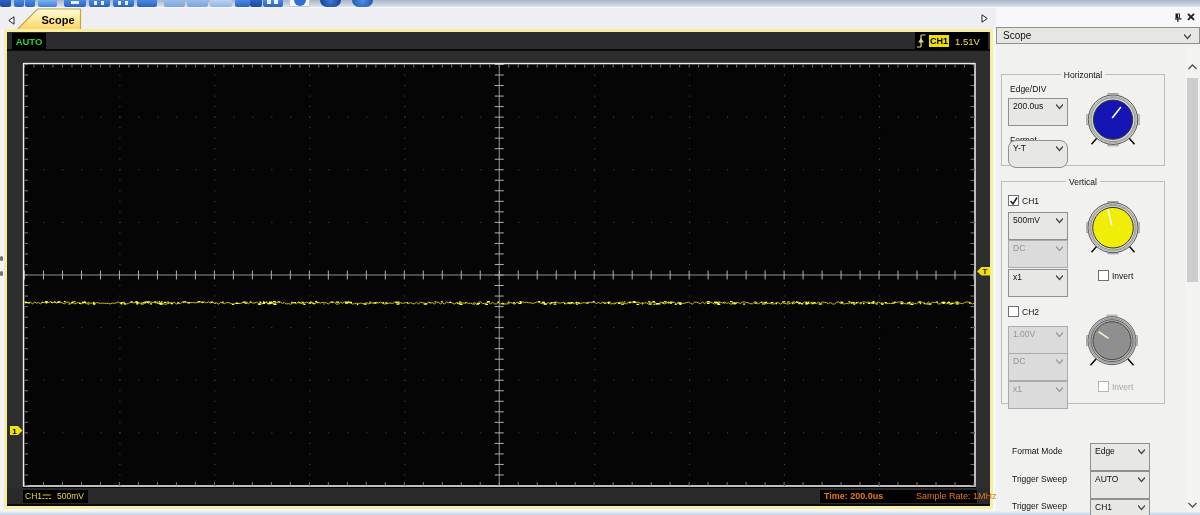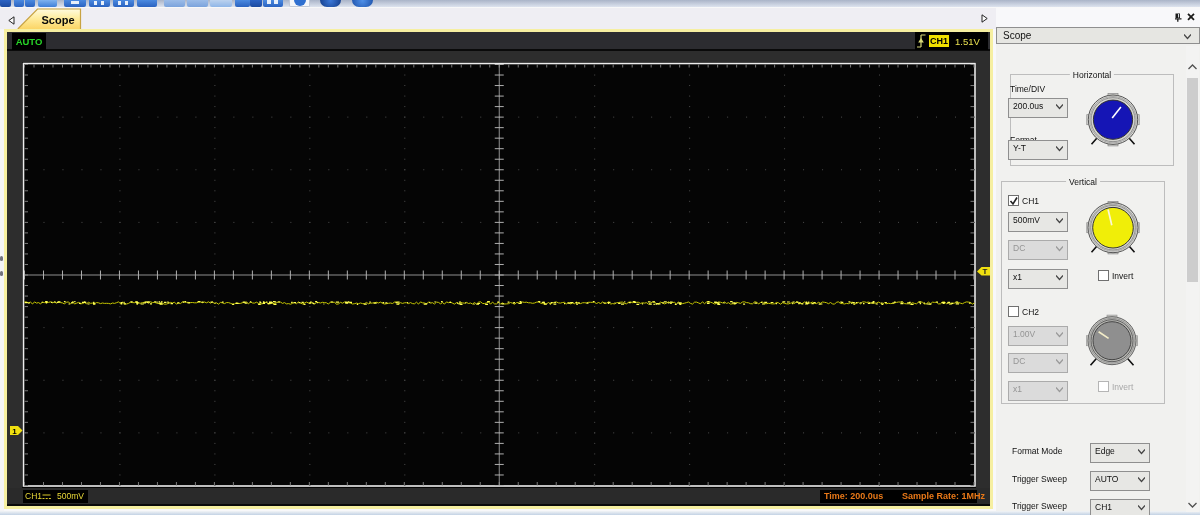--- a/index.html
+++ b/index.html
@@ -21,21 +21,21 @@
 #chchip{left:16px;top:2px;width:65px;height:13px;color:#e8d838;font-size:8.5px;font-weight:normal;line-height:13px;white-space:nowrap;}
 #timechip{left:813px;top:2px;width:157px;height:13px;color:#e87818;font-size:9px;font-weight:bold;line-height:13px;white-space:nowrap;}
 .mark{position:absolute;}
 #panel{left:996px;top:0px;width:204px;height:515px;}
 #pbody{position:absolute;left:0;top:44px;width:204px;height:467px;background:#f1f1ef;}
 #ptitle{position:absolute;left:0;top:8px;width:204px;height:19px;background:linear-gradient(#eaf0f9,#dae3f0 55%,#c9d6e8);color:#16233c;font-size:10px;line-height:19px;padding-left:5px;}
 #pcombo{position:absolute;left:0;top:27px;width:204px;height:17px;background:#e6e6e2;border:1px solid #8f8f8f;font-size:10px;line-height:15px;padding-left:6px;color:#111;}
 .grp{position:absolute;left:5px;width:164px;border:1px solid #bdbdbd;}
 .grplab{position:absolute;top:-5px;left:50%;transform:translateX(-50%);background:#f1f1ef;padding:0 3px;font-size:8.5px;color:#111;white-space:nowrap;}
 .lab{position:absolute;font-size:8.5px;color:#111;white-space:nowrap;}
-.combo{position:absolute;width:60px;height:20px;background:#e7e7e4;border:1px solid #8f8f8f;font-size:8.5px;line-height:14px;padding-left:4px;color:#111;white-space:nowrap;}
+.combo{position:absolute;width:60px;height:28px;background:#e7e7e4;border:1px solid #8f8f8f;font-size:8.5px;line-height:14px;padding-left:4px;color:#111;white-space:nowrap;}
 .combo.dis{background:#dbdbdb;color:#959595;border-color:#ababab;}
 .chev{position:absolute;right:4px;top:4px;width:7px;height:7px;}
 .cb{position:absolute;width:11px;height:11px;background:#fff;border:1px solid #707070;}
 .cb.dis{border-color:#b5b5b5;}
 .cblab{position:absolute;font-size:8.5px;color:#111;white-space:nowrap;}
 .cblab.dis{color:#a8a8a8;}
 #sbar{position:absolute;left:190px;top:46px;width:13px;height:466px;background:#f3f3f2;}
 #sthumb{position:absolute;left:1px;top:32px;width:11px;height:204px;background:#cdcdcd;}
 #bstrip{left:0;top:511px;width:1200px;height:4px;background:linear-gradient(#f2f4f6,#c3d2e4);}
 #ledge{left:0;top:8px;width:4px;height:503px;background:#f4f4f6;}
@@ -133,45 +133,45 @@
  <div id="botbar">
    <div class="chip" id="chchip">
           <span style="position:absolute;left:2px;">CH1</span>
           <svg style="position:absolute;left:19px;top:4px;" width="10" height="6">
             <path d="M0.5 1h8M0.5 4.5h2M3.7 4.5h2M6.9 4.5h2" stroke="#d8c828" stroke-width="1.1" fill="none"></path>
           </svg>
           <span style="position:absolute;left:34px;">500mV</span>
         </div>
    <div class="chip" id="timechip">
           <span style="position:absolute;left:4px;">Time: 200.0us</span>
-          <span style="position:absolute;left:82px;font-weight:bold;">Sample Rate: 1MHz</span>
+          <span style="position:absolute;left:96px;font-weight:normal;">Sample Rate: 1MHz</span>
         </div>
  </div>
 </div>
   </div>
 <div class="abs" id="panel">
   <div id="pbody"></div>
   <svg style="position:absolute;left:179px;top:13px" width="22" height="10" viewBox="0 0 22 10">
       <path d="M0.5 0.5h4.5v4.5h-4.5z" fill="#1a1a1a"></path>
       <path d="M3.6 1v3.5" stroke="#eef2f8" stroke-width="1"></path>
       <path d="M-0.5 5.8h7M2.8 5.8v3" stroke="#1a1a1a" stroke-width="1.3" fill="none"></path>
       <path d="M13 0.8l6 6M19 0.8l-6 6" stroke="#1a1a1a" stroke-width="1.8" fill="none"></path>
     </svg>
   <div id="pcombo">Scope<svg class="chev" style="top:5px;right:8px;">
         <path d="M0 1.5l3.5 4 3.5-4" stroke="#444" stroke-width="1.2" fill="none"></path>
       </svg></div>
-  <div class="grp" style="top:74px;height:92px;margin-left:9px;">
+  <div class="grp" style="top:74px;height:92px;">
     <div class="grplab">Horizontal</div>
   </div>
-  <div class="lab" style="left:14px;top:84px;">Time/DIV</div>
+  <div class="lab" style="left:14px;top:84px;">Edge/DIV</div>
   <div class="combo" style="left:12px;top:98px;">200.0us<svg class="chev">
         <path d="M0 1.5l3.5 4 3.5-4" stroke="#444" stroke-width="1.2" fill="none"></path>
       </svg></div>
   <div class="lab" style="left:14px;top:135px;">Format</div>
-  <div class="combo" style="left:12px;top:140px;">Y-T<svg class="chev">
+  <div class="combo" style="left:12px;top:140px;border-radius:8px;">Y-T<svg class="chev">
         <path d="M0 1.5l3.5 4 3.5-4" stroke="#444" stroke-width="1.2" fill="none"></path>
       </svg></div>
   <div class="grp" style="top:181px;height:223px;">
     <div class="grplab">Vertical</div>
   </div>
   <div class="cb" style="left:12px;top:195px;"></div>
   <svg style="position:absolute;left:13px;top:196px;" width="10" height="10">
       <path d="M1.5 5l2.5 3 4-6.5" stroke="#222" stroke-width="1.6" fill="none"></path>
     </svg>
   <div class="cblab" style="left:26px;top:196px;">CH1</div>

